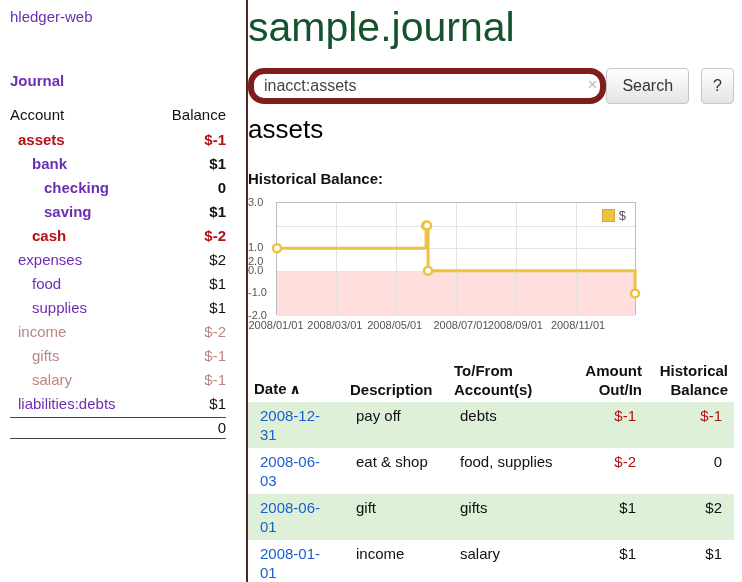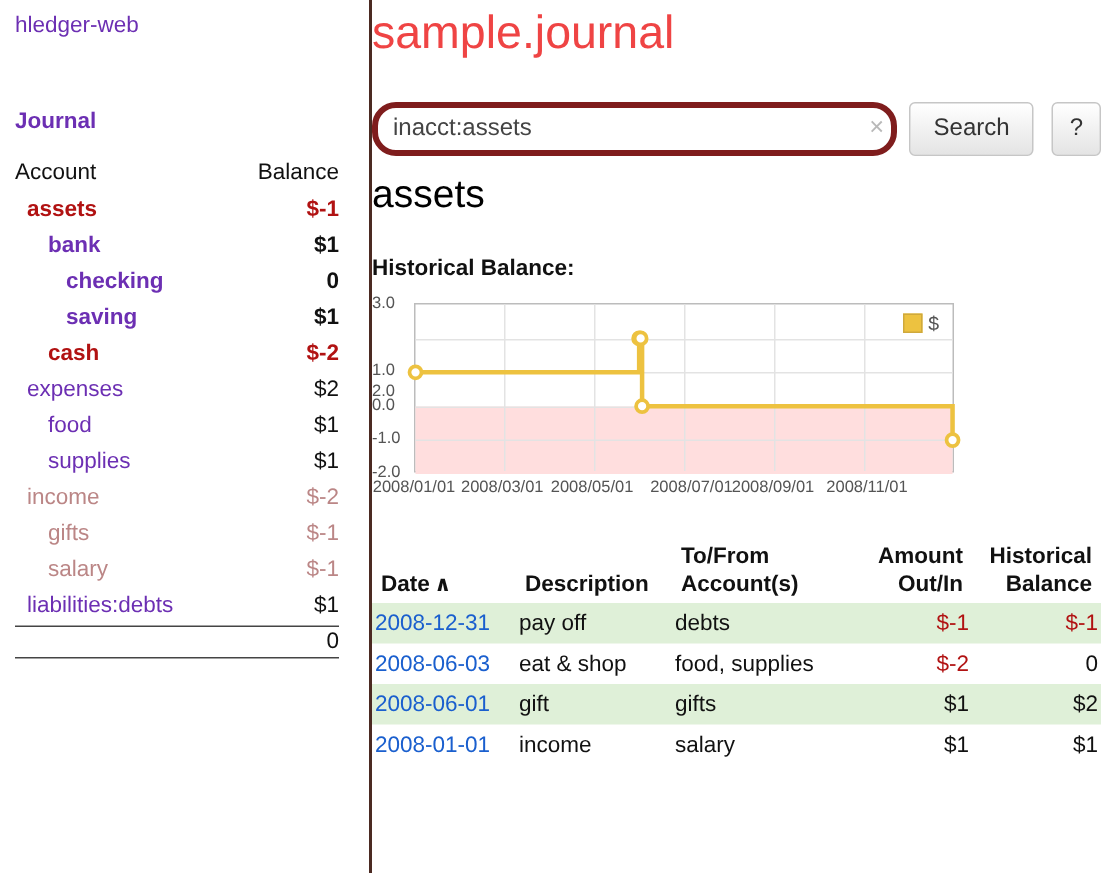--- a/index.html
+++ b/index.html
@@ -33,28 +33,28 @@
   .purple{color:var(--link-purple);}
   .neg{color:var(--negative-red);}
   .faded{color:var(--faded-red);}
   .b{font-weight:bold;}
   .blk{color:#111;}
   .acct-total{margin-top:2px;border-top:1px solid #444;border-bottom:1px solid #444;
               text-align:right;padding:1px 0 2px 0;}
 
   
   .main{position:absolute;left:248px;top:0;width:494px;height:582px;}
-  .page-title{position:absolute;top:4px;left:0;font-size:31px;font-weight:400;color:#ef4444;}
+  .page-title{position:absolute;top:4px;left:0;font-size:41px;font-weight:400;color:#14532d;}
   .search-row{position:absolute;top:68px;left:0;width:486px;display:flex;align-items:center;}
   .search-wrap{position:relative;flex:1;}
-  .search-input{width:100%;height:36px;border:4px solid #7f1d1d;border-radius:16px;
+  .search-input{width:100%;height:36px;border:6px solid #7f1d1d;border-radius:16px;
                 font-size:16px;color:#444;padding:0 13px 0 10px;
                 font-family:"Liberation Sans",sans-serif;}
   .clear-x{position:absolute;right:9px;top:7px;font-size:17px;color:#b9b9b9;cursor:pointer;}
-  .btn{height:36px;padding:0 15px;margin-left:8px;font-size:16px;color:#333;
+  .btn{height:36px;padding:0 15px;font-size:16px;color:#333;
        background:linear-gradient(#ffffff,#e4e4e4);border:1px solid #c6c6c6;
        border-radius:4px;cursor:pointer;font-family:"Liberation Sans",sans-serif;}
   .btn-help{margin-left:12px;padding:0 11px;}
   .acct-heading{position:absolute;top:114px;left:0;font-size:26px;font-weight:400;color:#000;}
   .chart-title{position:absolute;top:170px;left:0;font-size:15px;font-weight:bold;}
 
   
   .chart{position:absolute;top:202px;left:0;width:486px;height:134px;}
   .ylabels{position:absolute;left:0;top:0;width:24px;height:113px;}
   .ylab{position:absolute;right:0;width:24px;text-align:left;font-size:11px;color:#545454;line-height:14px;}
@@ -69,21 +69,21 @@
   .legend-label{font-size:13px;color:#545454;}
   .xlabels{position:absolute;left:0;top:117px;width:486px;height:15px;}
   .xlab{position:absolute;width:68px;text-align:center;font-size:11px;color:#545454;white-space:nowrap;}
 
   
   .register{position:absolute;top:358px;left:0;width:486px;}
   table{width:486px;border-collapse:collapse;table-layout:fixed;font-size:15px;}
   col.c1{width:96px;}col.c2{width:104px;}col.c3{width:118px;}col.c4{width:82px;}col.c5{width:86px;}
   th{font-weight:bold;text-align:left;padding:3px 6px;vertical-align:bottom;line-height:19px;}
   th.r,td.r{text-align:right;}
-  td{padding:4px 2px;vertical-align:top;line-height:19px;}
+  td{padding:4px 12px;vertical-align:top;line-height:19px;}
   tbody tr:nth-child(odd){background:var(--stripe-green);}
   td a{color:var(--date-blue);}
   .acct-cell{white-space:pre-line;}
   .caret{font-weight:bold;margin-left:3px;font-size:14px;}
 </style>
 </head>
 <body>
 
 <div class="sidebar">
   <a class="brand">hledger-web</a>

